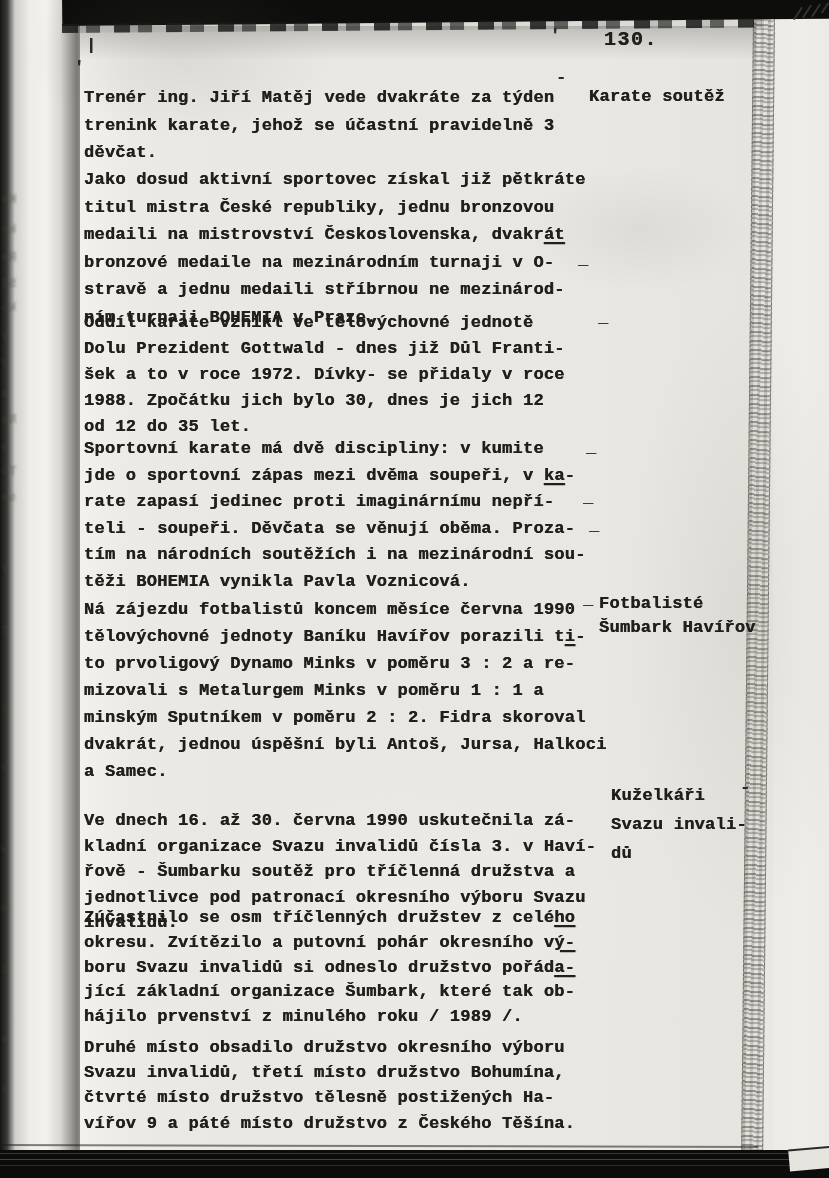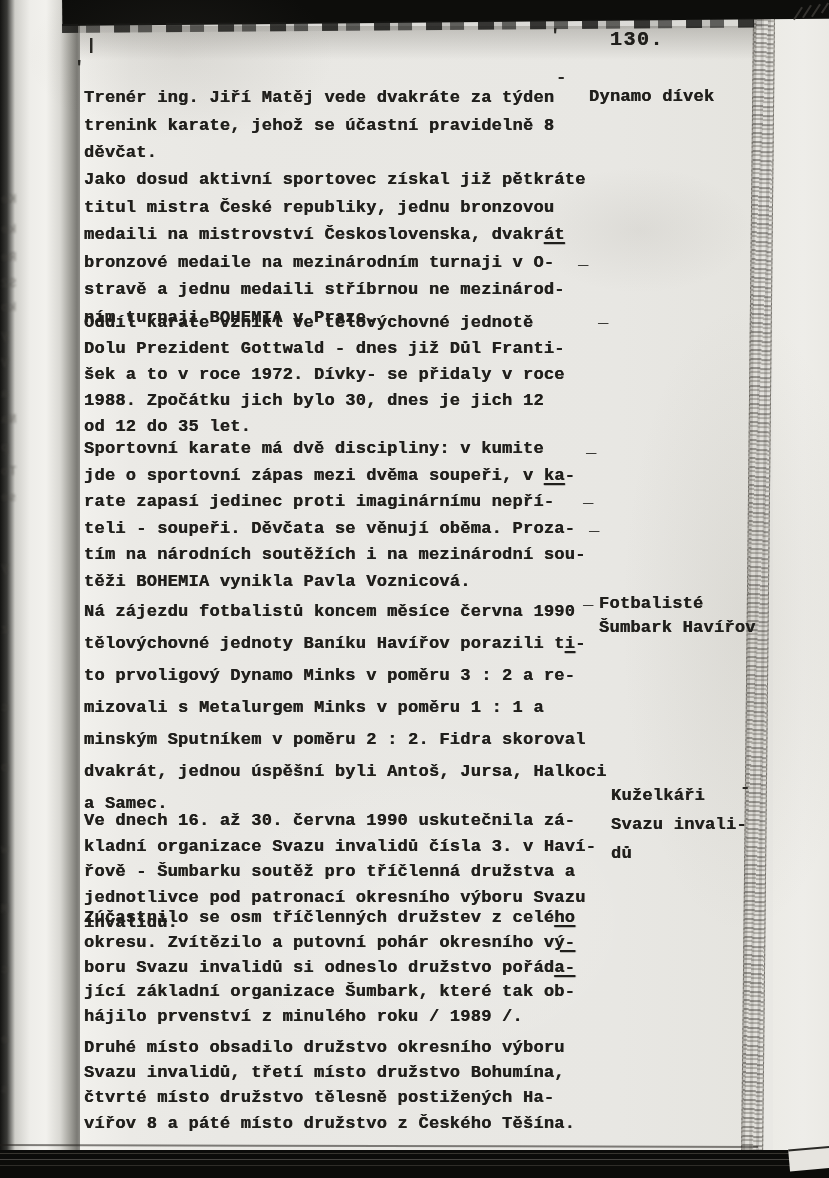--- a/index.html
+++ b/index.html
@@ -99,38 +99,38 @@
   }
   .para{
     position:absolute;left:84px;
     font-size:17px;letter-spacing:.25px;
     white-space:pre-line;
   }
   .p0{top:84px;line-height:27.5px}
   .p1{top:166px;line-height:27.5px}
   .p2{top:310px;line-height:26px}
   .p3{top:436px;line-height:26.6px}
-  .p4{top:596px;line-height:32px}
+  .p4{top:596px;line-height:27px}
   .p5{top:808px;line-height:25.6px}
   .p6{top:906px;line-height:24.8px}
   .p7{top:1035px;line-height:25.2px}
   .mnote{
     position:absolute;font-size:17px;letter-spacing:.25px;white-space:pre-line;
   }
   .m0{left:589px;top:84px;line-height:25px}
   .m1{left:599px;top:592px;line-height:24px}
   .m2{left:611px;top:781px;line-height:29px}
   .para u, .mnote u{
     text-decoration-thickness:1.5px;
     text-underline-offset:3px;
     margin-top:40px;
   }
   .page-number{
     position:absolute;left:604px;top:28px;
-    font-size:20px;letter-spacing:1.5px;margin-left:6px;
+    font-size:20px;letter-spacing:1.5px;
   }
   .stray{
     position:absolute;font-size:17px;font-weight:600;color:#2a2925;
     text-shadow:.3px .3px .4px rgba(32,30,26,.7);
   }
   .bleed{
     position:absolute;left:1px;
     font-size:13px;font-weight:600;
     color:rgba(70,68,64,.38);
     filter:blur(1.1px);
@@ -156,21 +156,21 @@
   <span class="slash" style="left:806px;top:4px"></span>
   <span class="slash" style="left:815px;top:3px"></span>
   <span class="slash" style="left:824px;top:2px;height:12px"></span>
 
   <div class="noise"></div>
 
   <div class="page-number">130.</div>
 
   <div id="paragraphs">
       <div class="para p0">Trenér ing. Jiří Matěj vede dvakráte za týden
-trenink karate, jehož se účastní pravidelně 8
+trenink karate, jehož se účastní pravidelně 3
 děvčat.</div>
       <div class="para p1">Jako dosud aktivní sportovec získal již pětkráte
 titul mistra České republiky, jednu bronzovou
 medaili na mistrovství Československa, dvakr<u>át</u>
 bronzové medaile na mezinárodním turnaji v O-
 stravě a jednu medaili stříbrnou ne mezinárod-
 ním turnaji BOHEMIA v Praze.</div>
       <div class="para p2">Oddíl karate vznikl ve tělovýchovné jednotě
 Dolu Prezident Gottwald - dnes již Důl Franti-
 šek a to v roce 1972. Dívky- se přidaly v roce
@@ -195,24 +195,24 @@
 jednotlivce pod patronací okresního výboru Svazu
 invalidů.</div>
       <div class="para p6">Zúčastnilo se osm tříčlenných družstev z celé<u>ho</u>
 okresu. Zvítězilo a putovní pohár okresního v<u>ý-</u>
 boru Svazu invalidů si odneslo družstvo pořád<u>a-</u>
 jící základní organizace Šumbark, které tak ob-
 hájilo prvenství z minulého roku / 1989 /.</div>
       <div class="para p7">Druhé místo obsadilo družstvo okresního výboru
 Svazu invalidů, třetí místo družstvo Bohumína,
 čtvrté místo družstvo tělesně postižených Ha-
-vířov 8 a páté místo družstvo z Českého Těšína.</div>
+vířov 9 a páté místo družstvo z Českého Těšína.</div>
     </div>
   <div id="margin-notes">
-      <div class="mnote m0">Dynamo dívek</div>
+      <div class="mnote m0">Karate soutěž</div>
       <div class="mnote m1">Fotbalisté
 Šumbark Havířov</div>
       <div class="mnote m2">Kuželkáři
 Svazu invali-
 dů</div>
     </div>
   <div id="stray-marks">
       <span class="stray" style="left: 550px; top: 26px;">'</span>
       <span class="stray" style="left: 86px; top: 36px;">|</span>
       <span class="stray" style="left: 74px; top: 58px;">'</span>

